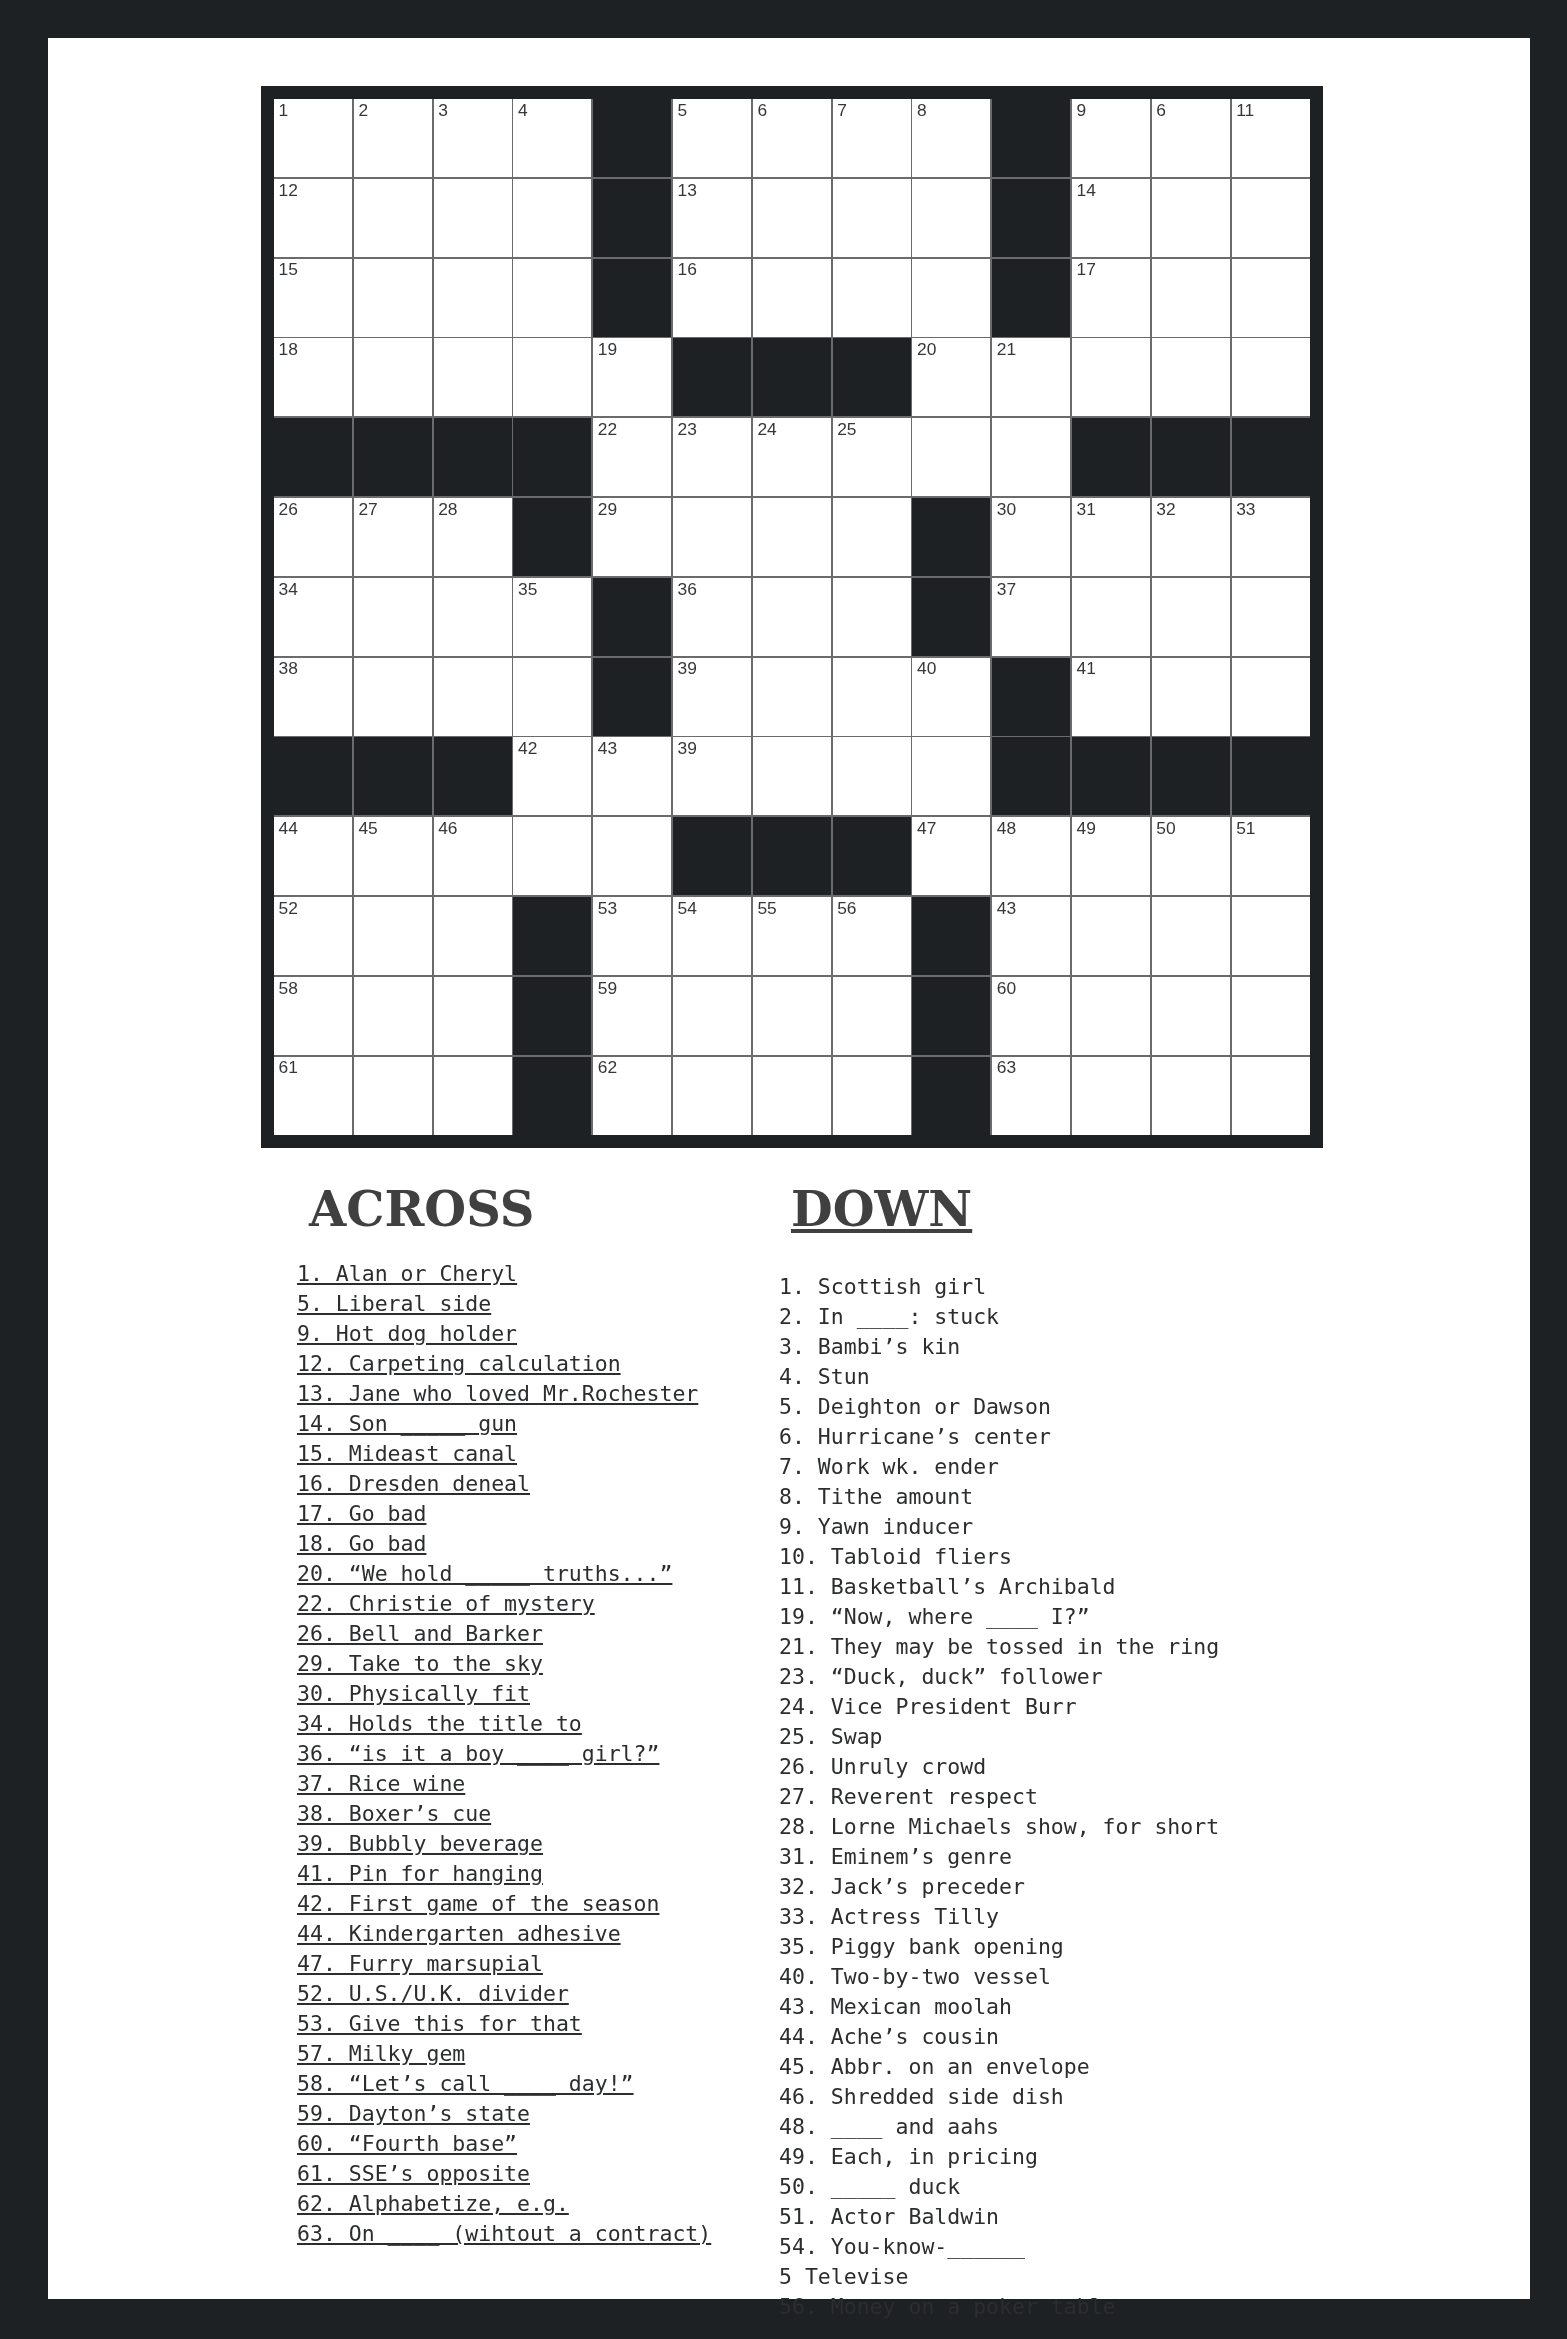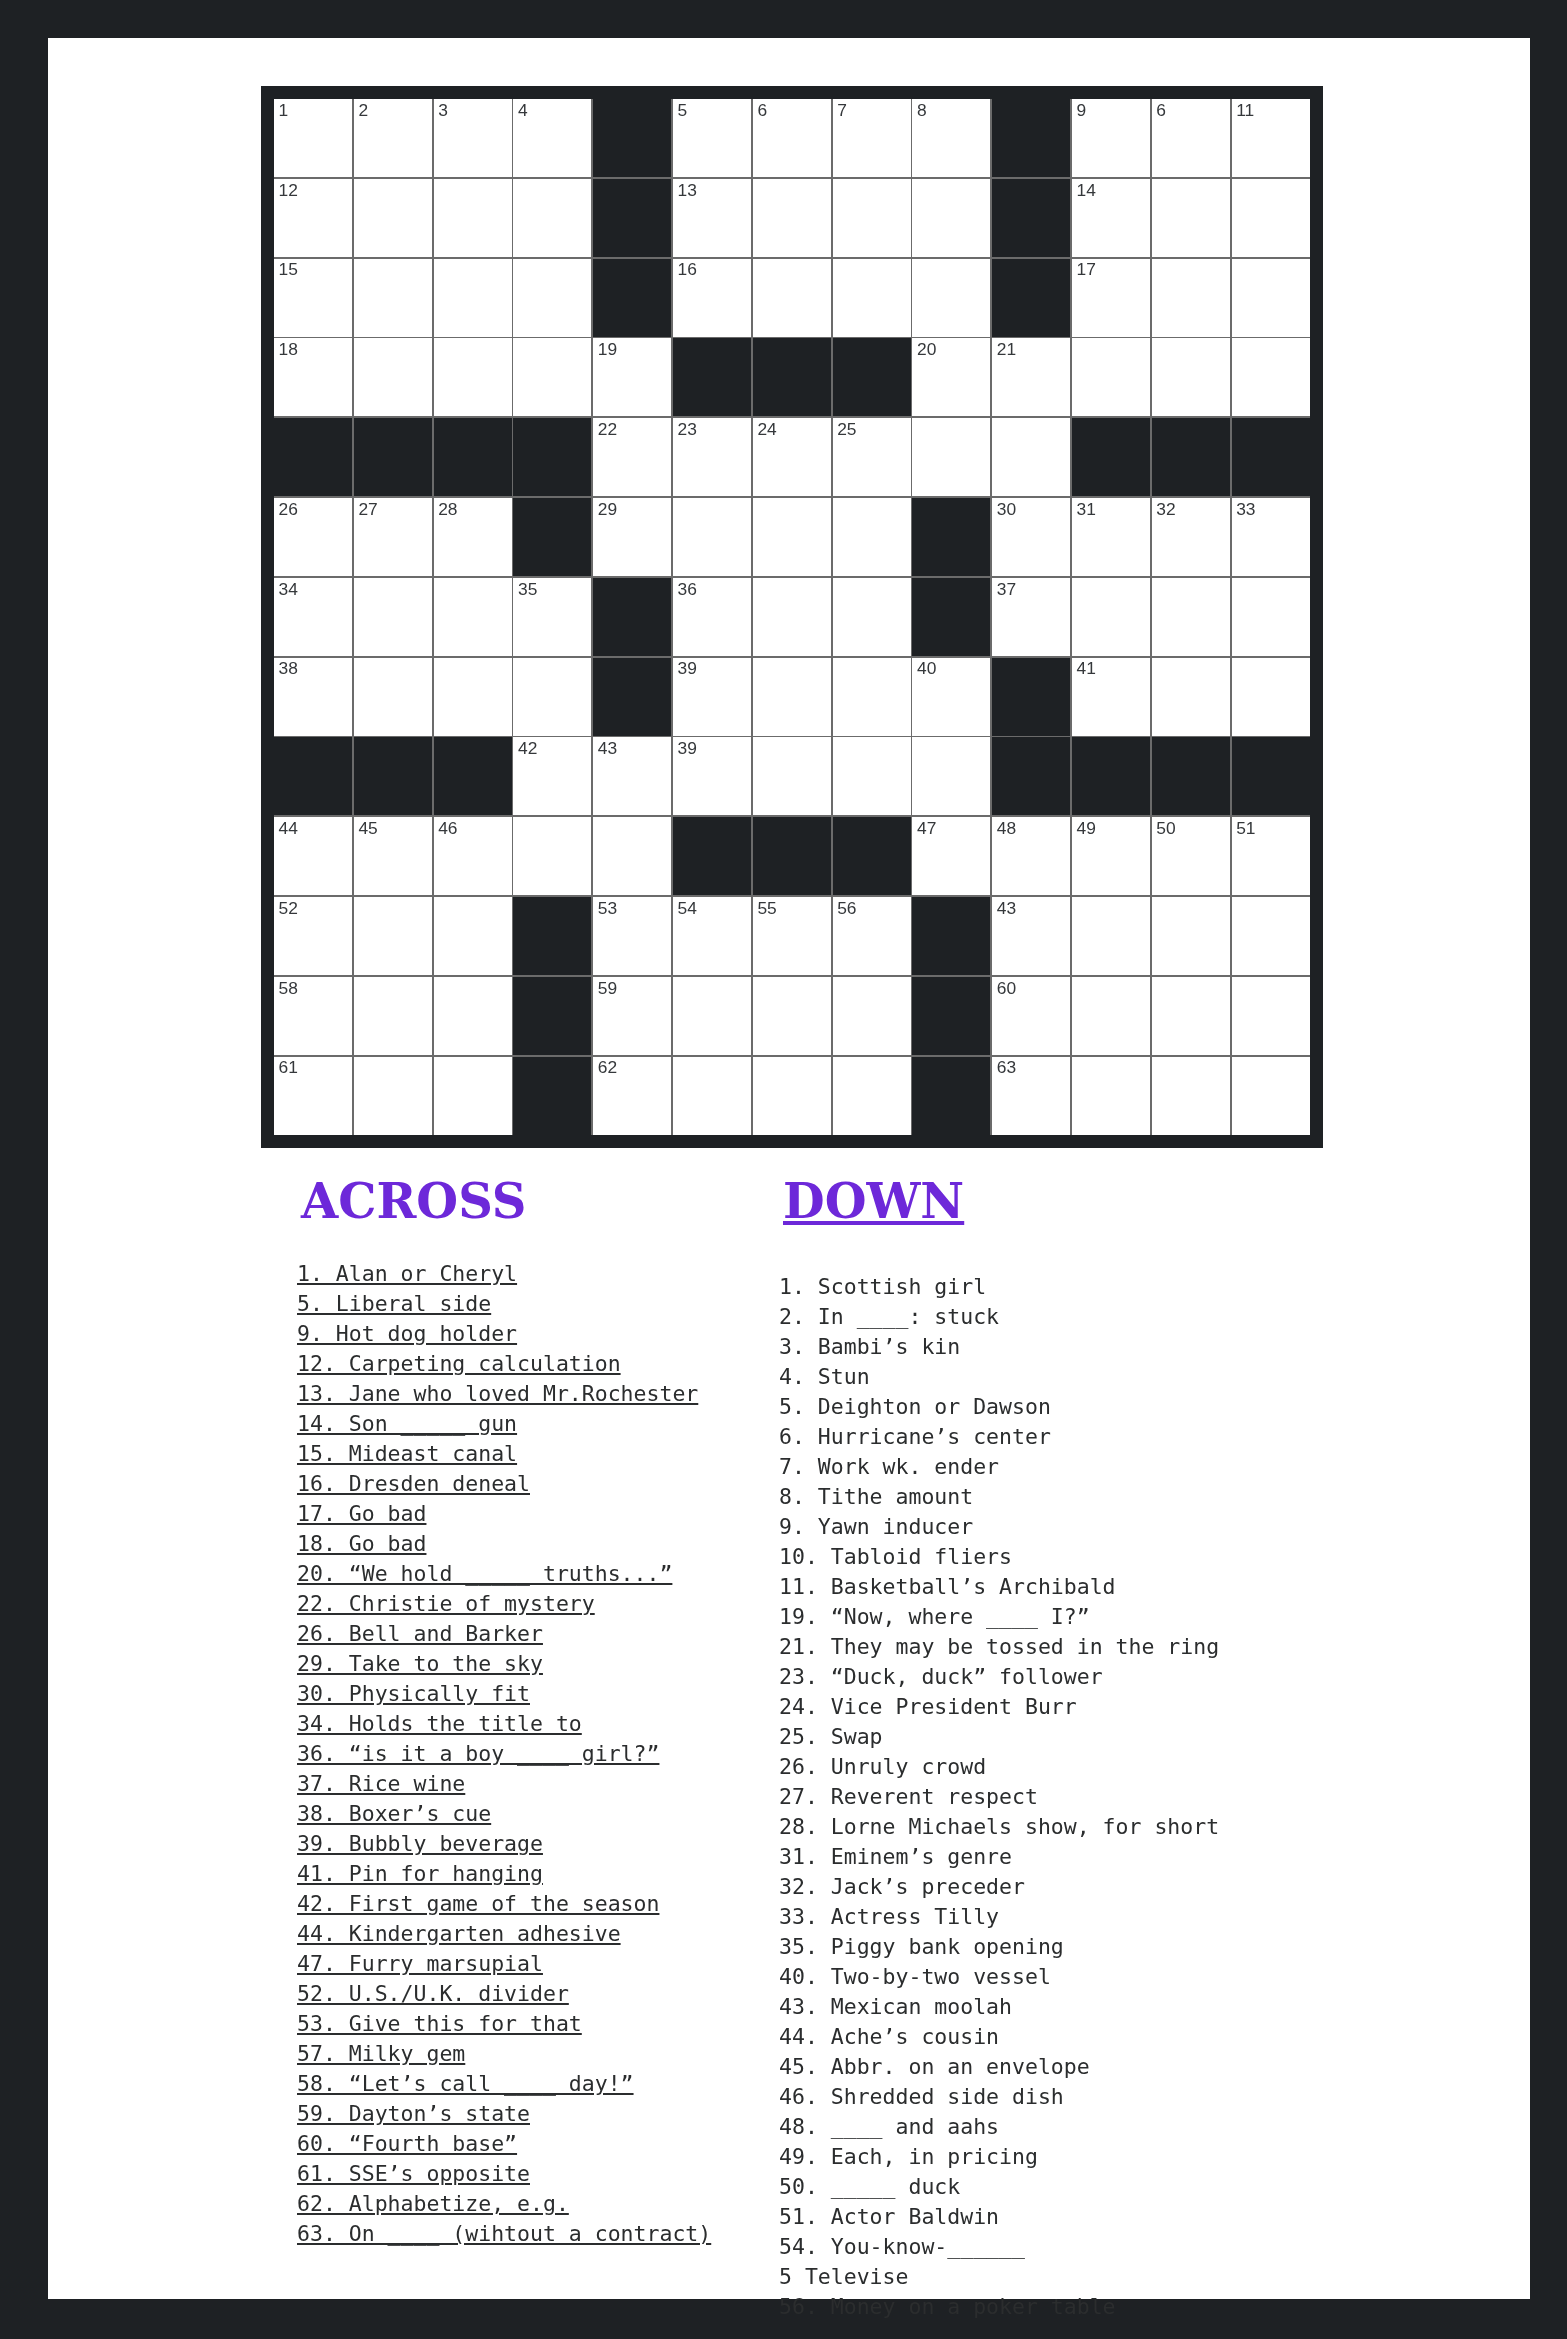--- a/index.html
+++ b/index.html
@@ -32,23 +32,23 @@
   .cell .num{
     position:absolute;left:4.6px;top:1.8px;
     font-family:"Liberation Sans", sans-serif;
     font-size:17.4px;color:#35383b;line-height:1.1;
   }
   
   .heading{
     position:absolute;
     font-family:"DejaVu Serif", serif;
     font-weight:bold;
-    font-size:48px;color:#6d28d9;
+    font-size:48px;color:#404040;
     letter-spacing:0px;
-    margin:4px;
+    margin:12px;
   }
   #across-heading{left:249px;top:1131px;}
   #down-heading{left:731px;top:1131px;text-decoration:underline;}
   .clues{
     position:absolute;list-style:none;margin:0;padding:0;
     font-family:"DejaVu Sans Mono", monospace;
     font-size:21.5px;color:#2b2d2e;
     line-height:30px;white-space:pre;
   }
   #across-list{left:249px;top:1221px;text-decoration:underline;}

